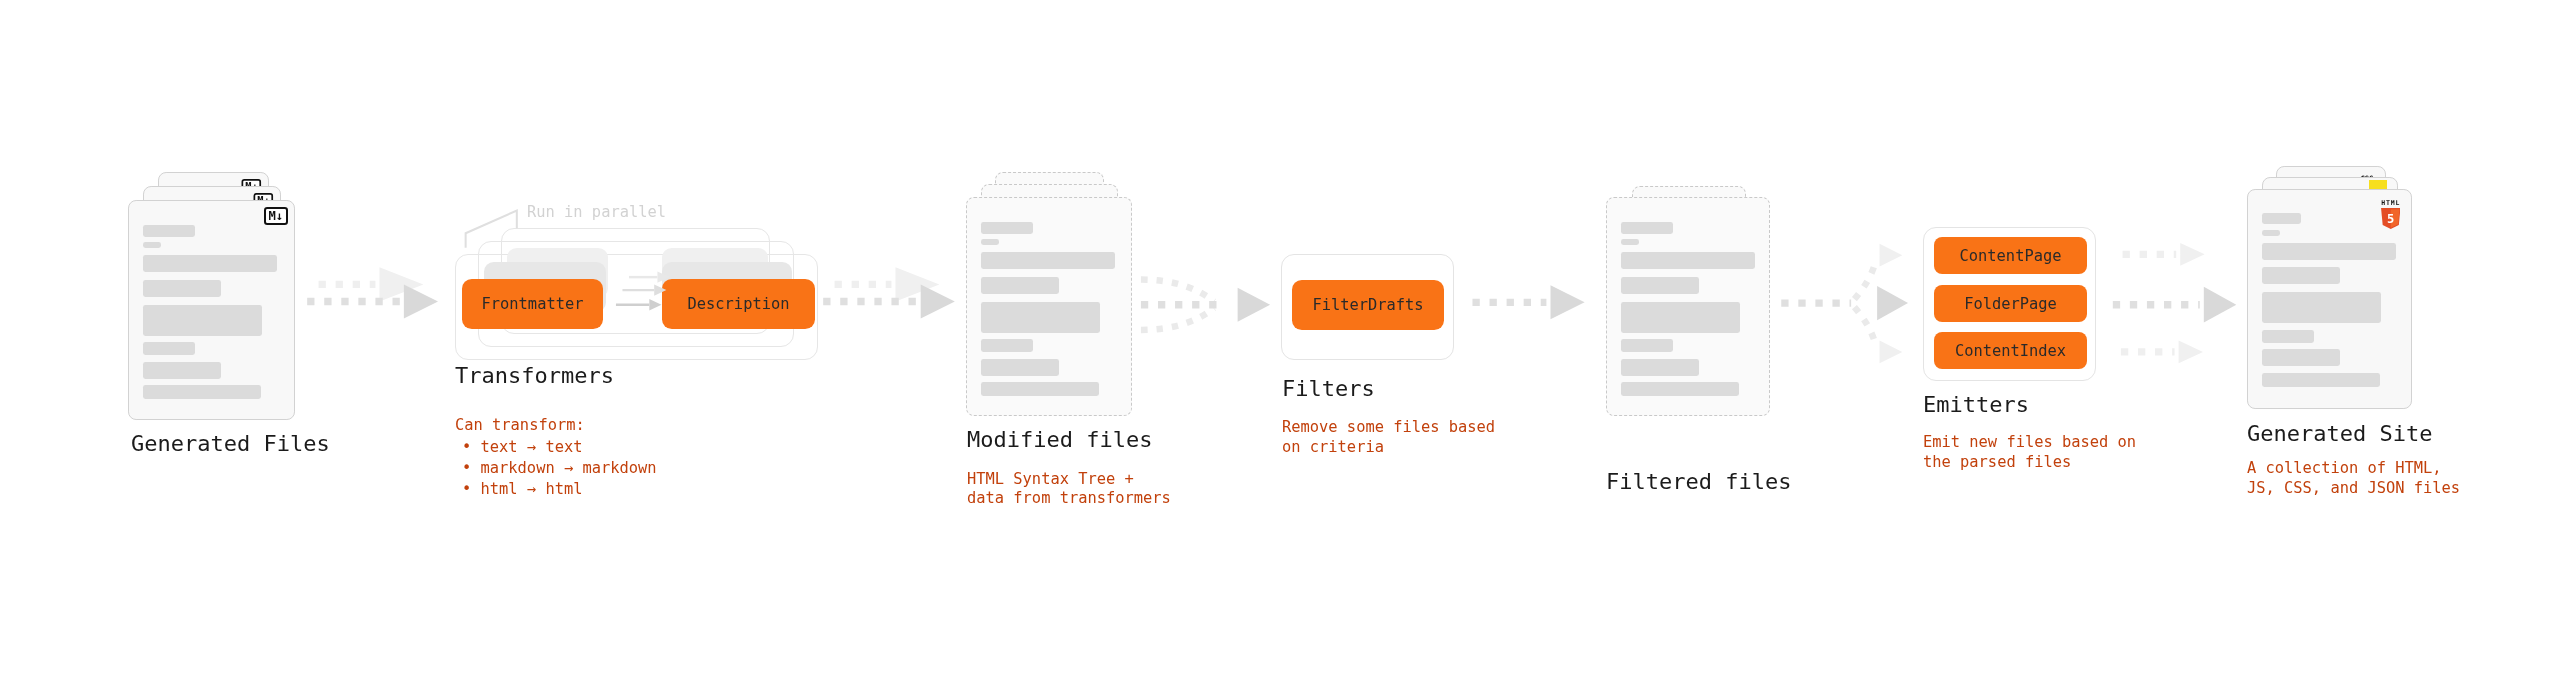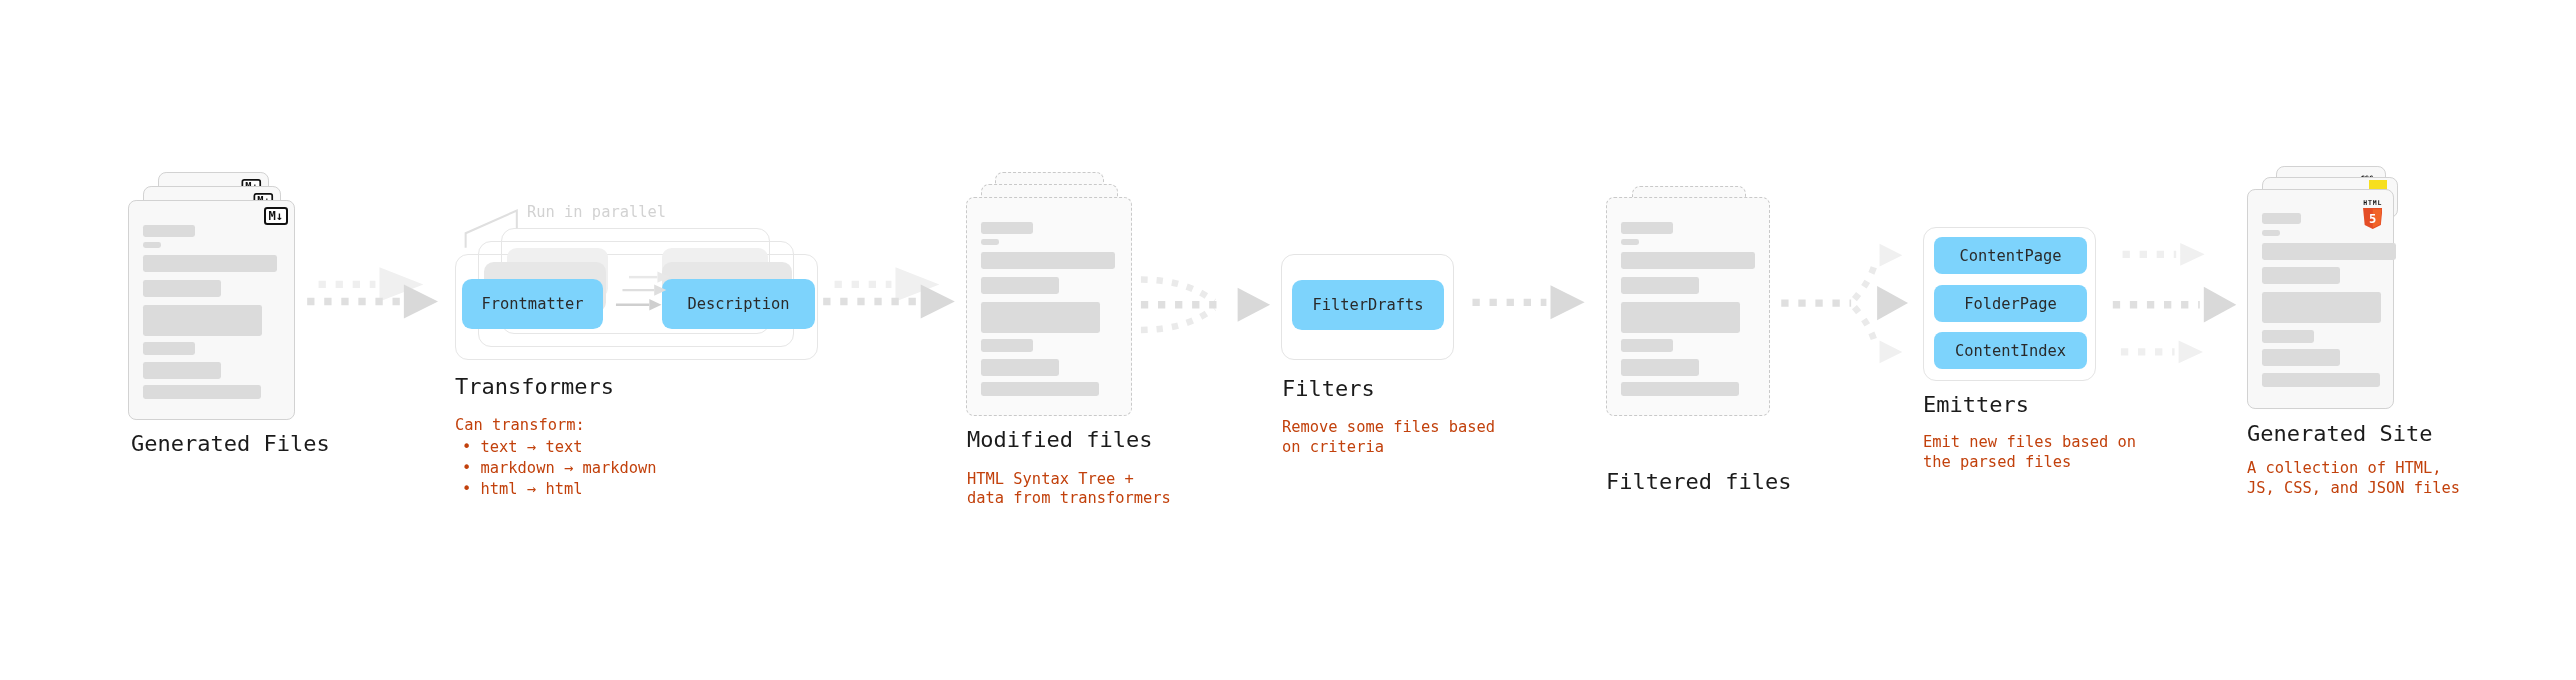--- a/index.html
+++ b/index.html
@@ -23,21 +23,21 @@
   .htmlbadge{position:absolute;top:3.3px;right:9.8px;width:21px;text-align:center;}
   .htmlbadge .t{font-size:6.5px;font-weight:bold;letter-spacing:0.8px;color:#111;line-height:7.3px;}
   .htmlbadge svg{display:block;margin:0 auto;}
   
   .title{position:absolute;font-size:22px;line-height:23px;white-space:pre;color:#1b1b1b;}
   .sub{position:absolute;font-size:15.4px;line-height:21px;white-space:pre;color:#c2410c;}
   .faint{color:#d2d2d2;}
   
   .trect{position:absolute;border:1.6px solid #e6e6e6;border-radius:13px;background:transparent;box-sizing:border-box;}
   .panel{position:absolute;border:1.6px solid #e4e4e4;border-radius:13px;background:#ffffff;box-sizing:border-box;}
-  .gbox{position:absolute;background:#7dd3fc;border-radius:9.8px;display:flex;align-items:center;justify-content:center;
+  .gbox{position:absolute;background:#f97316;border-radius:9.8px;display:flex;align-items:center;justify-content:center;
     font-size:15.4px;color:#2a2a2a;box-sizing:border-box;}
   .gbox.l2{background:#e7e7e7;}
   .gbox.l3{background:#f0f0f0;}
   
   .overlay{position:absolute;left:0;top:0;pointer-events:none;}
   .dashD{stroke:#dfdfdf;stroke-width:9;stroke-dasharray:9 12;fill:none;}
   .dashL{stroke:#efefef;stroke-width:9;stroke-dasharray:9 12;fill:none;}
   .curve{stroke:#eaeaea;stroke-width:8;stroke-dasharray:8 11;fill:none;}
   .headD{fill:#d9d9d9;}
   .headL{fill:#f0f0f0;}
@@ -82,21 +82,21 @@
 
     <div class="gbox" style="left:462px;top:279px;width:141px;height:50px;">
       <span>Frontmatter</span>
     </div>
     <div class="gbox" style="left:662px;top:279px;width:153px;height:50px;">
       <span>Description</span>
     </div>
 
     <div class="sub faint" style="left:527px;top:202px;">Run in parallel</div>
 
-    <div class="title" style="left:455px;top:375px;">Transformers</div>
+    <div class="title" style="left:455px;top:364px;">Transformers</div>
     <div class="sub" style="left:455px;top:415px;">Can transform:</div>
     <div class="sub" style="left:462px;top:437px;">• text → text</div>
     <div class="sub" style="left:462px;top:458px;">• markdown → markdown</div>
     <div class="sub" style="left:462px;top:479px;">• html → html</div>
   </div>
 
   <div>
     <div class="doc dashed" style="left:995px;top:172px;width:109px;height:50px;"></div>
     <div class="doc dashed" style="left:981px;top:184px;width:137px;height:50px;"></div>
     <div class="doc dashed" style="left:966px;top:197px;width:166px;height:219px;">
@@ -162,21 +162,21 @@
   <div>
     <div class="doc" style="left:2276px;top:166px;width:110px;height:41px;">
       <span class="cssbadge">
         <span class="t">CSS</span>
         <span class="bar" style="display:block;background:#2b63e8;"></span>
       </span>
     </div>
     <div class="doc" style="left:2262px;top:177px;width:136px;height:41px;">
       <span class="jsbadge" style="background:#f7df1e;"></span>
     </div>
-    <div class="doc" style="left:2247px;top:189px;width:147px;height:220px;padding-left:6px;">
+    <div class="doc" style="left:2247px;top:189px;width:165px;height:220px;padding-left:6px;">
       <span class="htmlbadge">
         <span class="t">HTML</span>
         <svg width="19.5" height="21" viewBox="0 0 24 26">
           <polygon points="0,0 24,0 22,21 12,26 2,21" fill="#e44d26"></polygon>
           <polygon points="12,1.5 22.8,1.5 21.2,20 12,24.5" fill="#f16529"></polygon>
           <text x="12" y="18" text-anchor="middle" font-size="15" font-weight="bold" fill="#ffffff" font-family="DejaVu Sans Mono, monospace">5</text>
         </svg>
       </span>
       <span class="lines">
         <i style="top:23px;width:39px;height:11.4px"></i>

